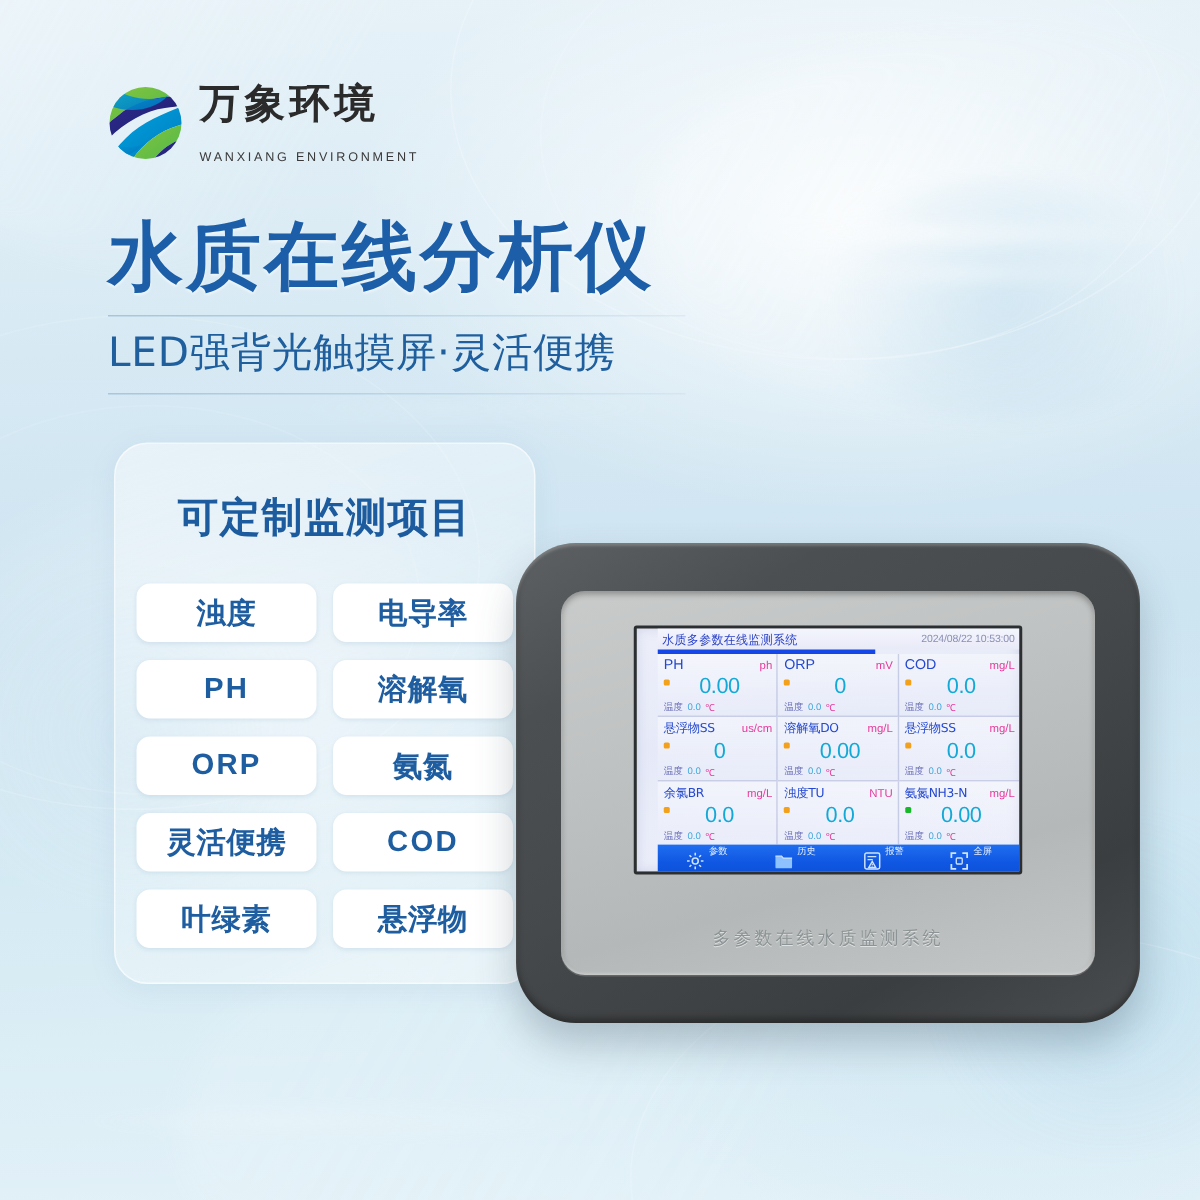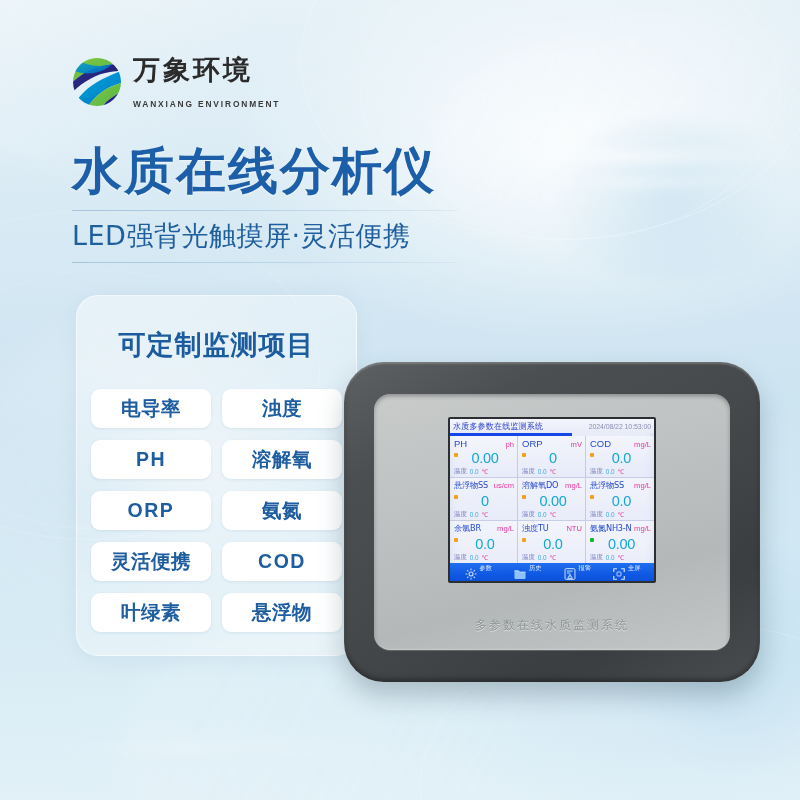--- a/index.html
+++ b/index.html
@@ -77,21 +77,21 @@
     color: #2b2b2b;
     letter-spacing: 3px;
     line-height: 1.08;
     font-family: "DejaVu Sans", "Liberation Sans", sans-serif;
   }
   #logo-en {
     font-size: 8.4px;
     color: #3a3a3a;
     letter-spacing: 1.85px;
     margin-top: 14px;
-    font-weight: bold;
+    font-weight: normal;
     font-family: "Liberation Sans", sans-serif;
   }
 
   
   #headline-block {
     position: absolute;
     left: 72px;
     top: 143px;
     width: 420px;
   }
@@ -194,27 +194,28 @@
     position: relative;
     padding-top: 22px;
   }
 
   
   #lcd {
     position: absolute;
     left: 50%;
     transform: translateX(-50%);
     top: 23px;
-    width: 208px;
+    width: 259px;
     height: 166px;
     border: 2px solid #2c2f31;
     border-radius: 2px;
     background: linear-gradient(170deg, #edeffa 0%, #e6eaf8 40%, #eef0fb 100%);
     overflow: hidden;
     box-shadow: inset 0 0 8px rgba(120,130,175,0.25);
+    padding-left: 14px;
   }
   #lcd-header {
     height: 14px;
     display: flex;
     align-items: center;
     justify-content: space-between;
     padding: 0 3px;
     background: linear-gradient(180deg, #f4f5fd, #e8eaf7);
   }
   #lcd-title {
@@ -417,22 +418,22 @@
   <div id="headline-block">
     <div id="main-title">水质在线分析仪</div>
     <div id="sub-rule-top"></div>
     <div id="sub-title">LED强背光触摸屏·灵活便携</div>
     <div id="sub-rule-bottom"></div>
   </div>
 
   <div id="params-card">
     <div id="params-title">可定制监测项目</div>
     <div id="params-grid">
+        <div class="param-tag">浊度</div>
         <div class="param-tag">电导率</div>
-        <div class="param-tag">浊度</div>
         <div class="param-tag latin">PH</div>
         <div class="param-tag">溶解氧</div>
         <div class="param-tag latin">ORP</div>
         <div class="param-tag">氨氮</div>
         <div class="param-tag">灵活便携</div>
         <div class="param-tag latin">COD</div>
         <div class="param-tag">叶绿素</div>
         <div class="param-tag">悬浮物</div>
       </div>
   </div>

